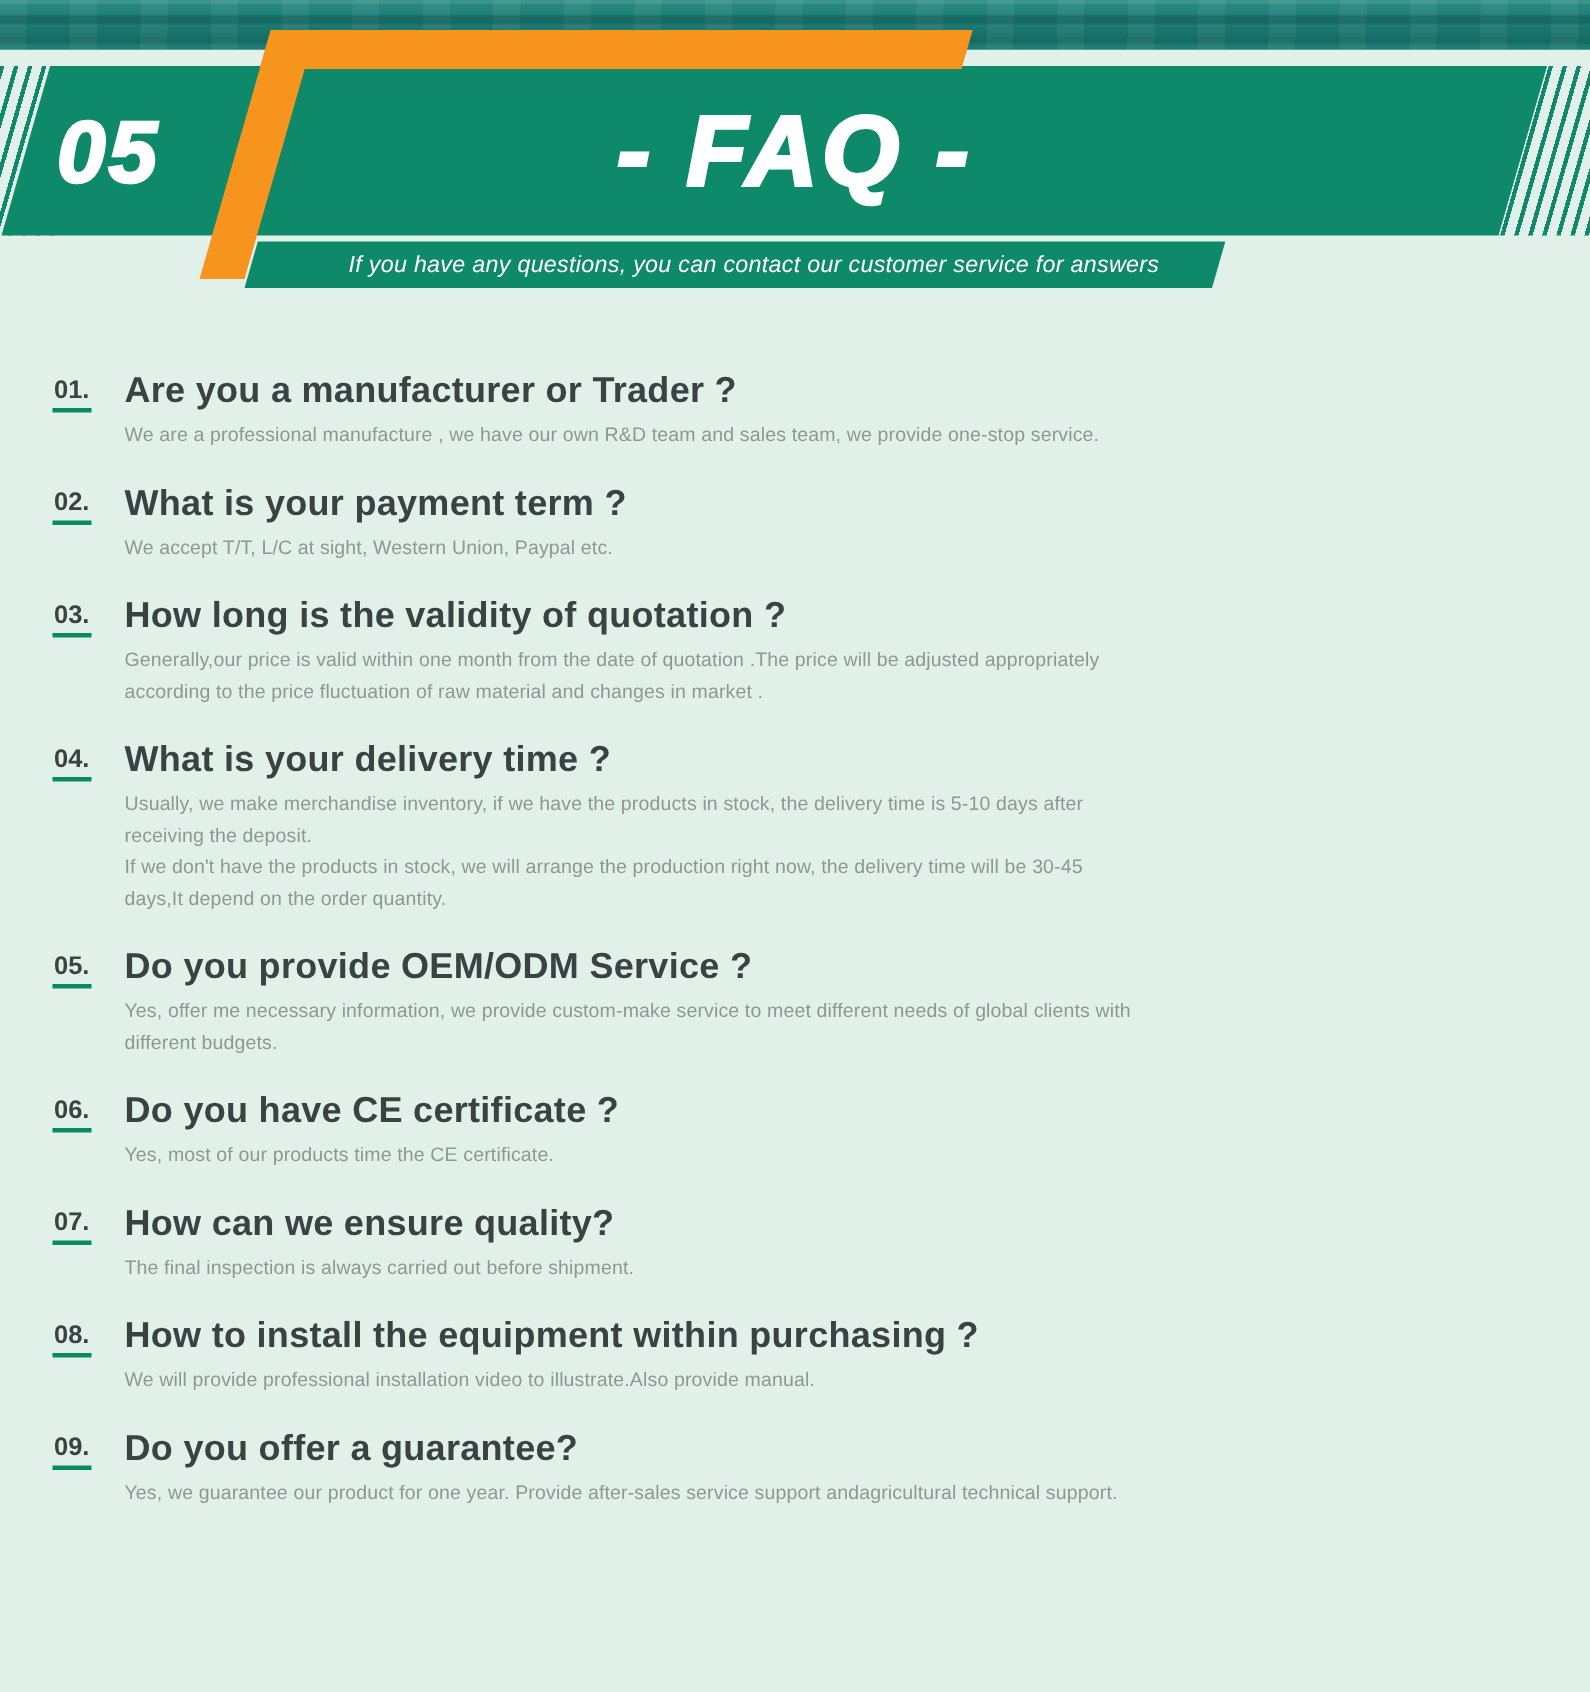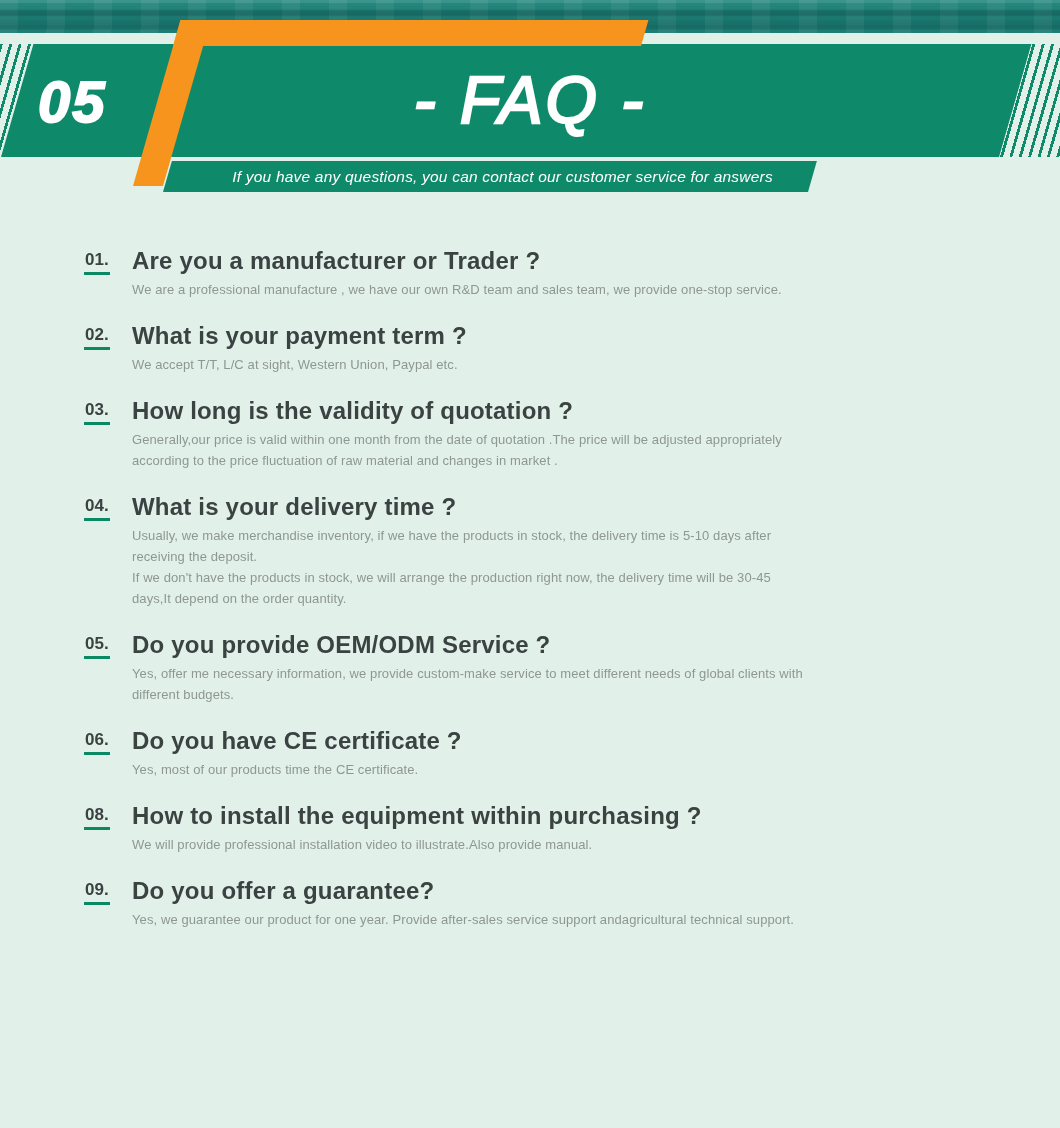--- a/index.html
+++ b/index.html
@@ -85,30 +85,30 @@
     color:var(--banner-text);
     font-size:58px; font-weight:bold; font-style:italic;
     -webkit-text-stroke:2px var(--banner-text);
     letter-spacing:2px;
     z-index:5;
   }
   .section-title{
     position:absolute; top:62px; left:0; width:1060px;
     text-align:center;
     color:var(--banner-text);
-    font-size:66px; font-weight:normal; font-style:italic;
+    font-size:66px; font-weight:bold; font-style:italic;
     -webkit-text-stroke:2.5px var(--banner-text);
     letter-spacing:3px;
     z-index:5;
   }
 
   
   .faq-list{
     position:absolute; top:250px; left:0; width:1060px;
-    padding-left:84px; box-sizing:border-box;
+    padding-left:35px; box-sizing:border-box;
   }
   .faq-item{ display:flex; align-items:flex-start; }
   .num-wrap{ width:48px; flex:none; }
   .num{
     display:inline-block;
     font-size:17px; font-weight:bold;
     color:var(--question-text);
     border-bottom:3px solid var(--number-underline-green);
     padding:0 1px 3px 1px;
     line-height:19px;
@@ -195,20 +195,27 @@
     </div>
 
     <div class="faq-item">
       <div class="num-wrap"><span class="num">06.</span></div>
       <div class="qa">
         <h3 class="question">Do you have CE certificate ?</h3>
         <p class="answer">Yes, most of our products time the CE certificate.</p>
       </div>
     </div>
 
+    <div class="faq-item">
+      <div class="num-wrap"><span class="num">07.</span></div>
+      <div class="qa">
+        <h3 class="question">How can we ensure quality?</h3>
+        <p class="answer">The final inspection is always carried out before shipment.</p>
+      </div>
+    </div>
 
     <div class="faq-item">
       <div class="num-wrap"><span class="num">08.</span></div>
       <div class="qa">
         <h3 class="question">How to install the equipment within purchasing ?</h3>
         <p class="answer">We will provide professional installation video to illustrate.Also provide manual.</p>
       </div>
     </div>
 
     <div class="faq-item">

